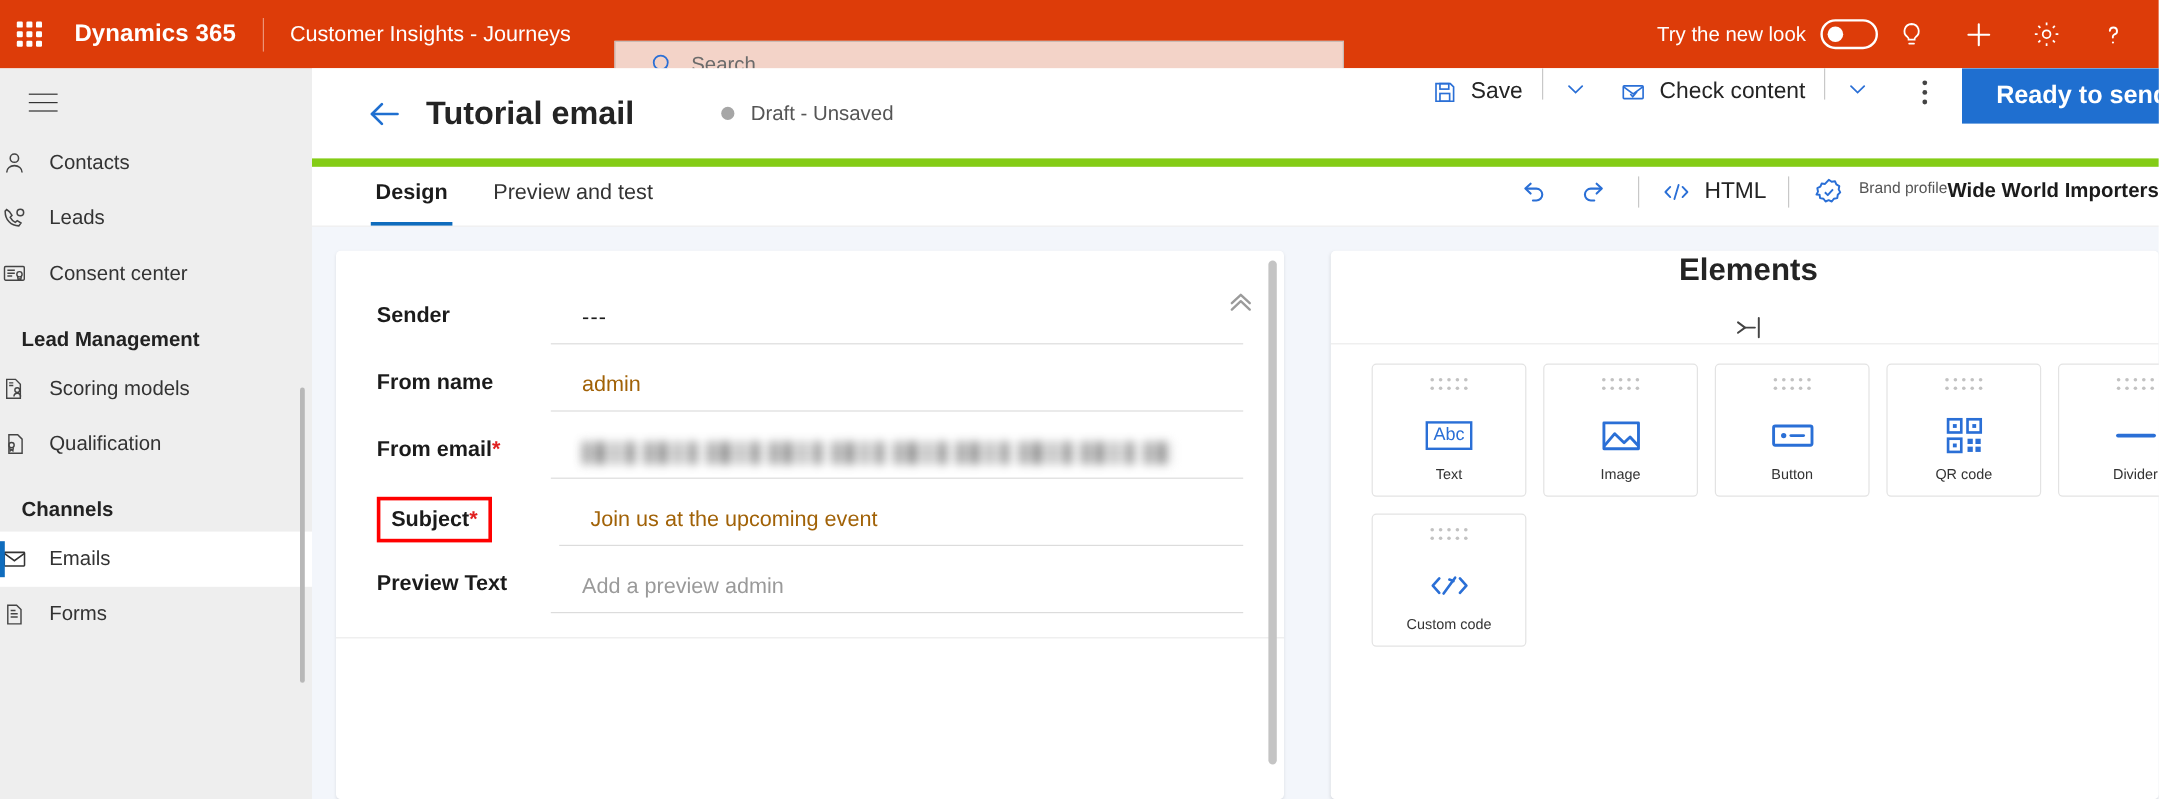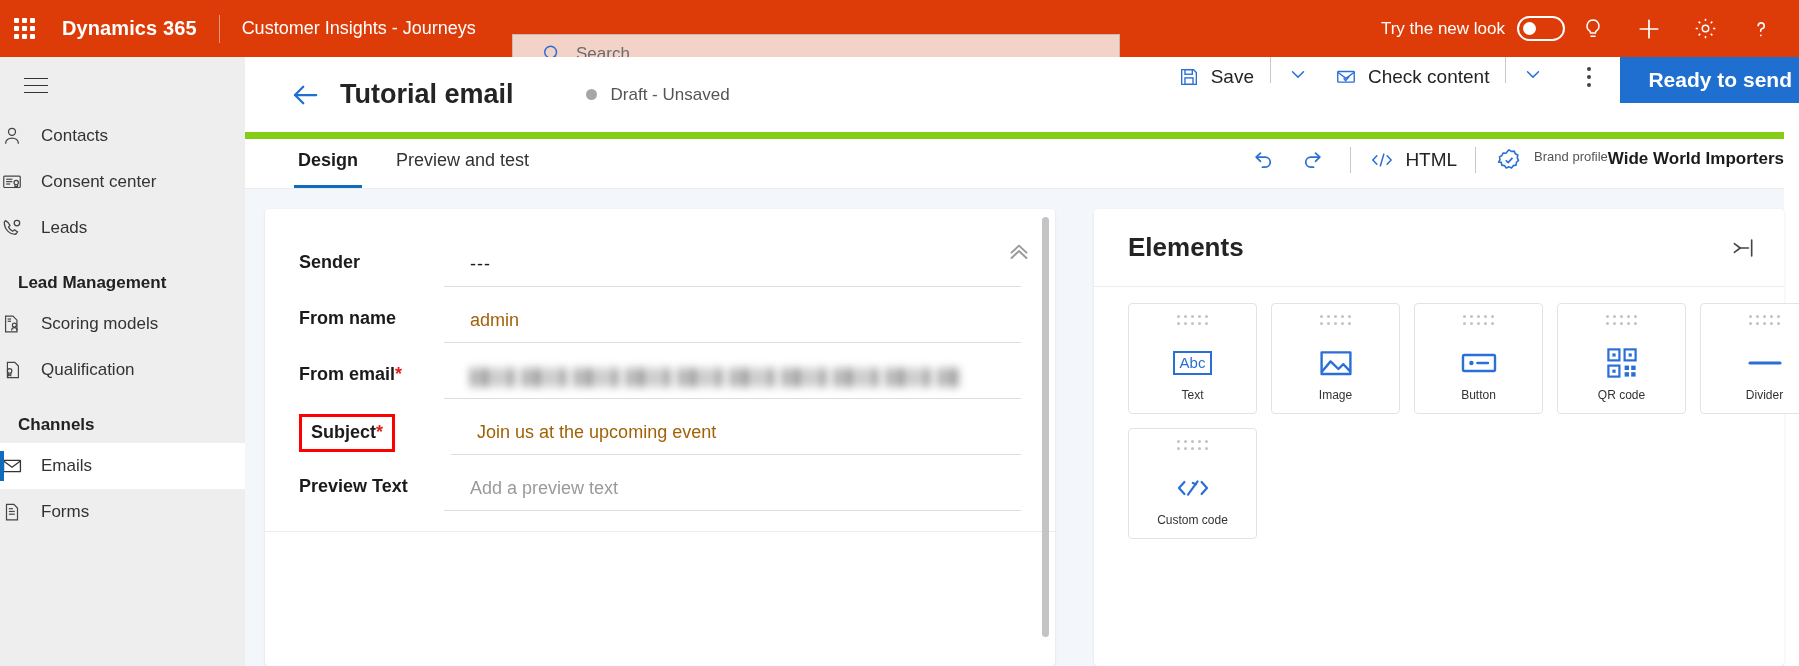--- a/index.html
+++ b/index.html
@@ -112,21 +112,21 @@
     padding: 22px 0 8px 18px;
     font-size: 17px; font-weight: bold; color: #222;
   }
   .sb-scroll {
     position: absolute; right: 6px; top: 266px;
     width: 4px; height: 246px; background: #b8b8b8; border-radius: 2px;
   }
 
   
   .main {
-    position: absolute; left: 245px; top: 57px;
+    position: absolute; left: 260px; top: 57px;
     width: 1539px; height: 609px; background: #ffffff;
   }
   .cmdbar {
     position: relative; height: 75px; display: flex; align-items: center;
     padding-left: 45px; background: #fff;
   }
   .back-arrow { width: 30px; height: 30px; cursor: pointer; flex: 0 0 30px; }
   .rec-title {
     font-size: 27px; font-weight: bold; color: #242424;
     margin-left: 20px; white-space: nowrap;
@@ -276,21 +276,21 @@
   
   .elements-panel {
     position: absolute; left: 849px; top: 20px;
     width: 690px; height: 457px;
     background: #ffffff;
     border-radius: 4px;
     box-shadow: 0 1px 3px rgba(0,0,0,.10);
   }
   .ep-header {
     height: 77px; display: flex; align-items: center;
-    padding: 0 28px 0 34px; justify-content: space-between;
+    padding: 0 28px 0 34px; justify-content: space-between; flex-direction: column;
   }
   .ep-title { font-size: 26px; font-weight: bold; color: #242424; }
   .ep-collapse { width: 26px; height: 26px; cursor: pointer; }
   .ep-sep { height: 1px; background: #ececec; margin: 0; }
   .tile-grid {
     display: grid;
     grid-template-columns: repeat(5, 129px);
     gap: 14px;
     padding: 16px 0 0 34px;
   }
@@ -393,46 +393,46 @@
     </div>
 
     <div class="nav-item">
       <span class="nicon">
         <svg width="22" height="22" viewBox="0 0 24 24" fill="none" stroke="#444" stroke-width="1.4">
           <circle cx="12" cy="7.4" r="3.8"></circle>
             <path d="M5 20.4c0-3.8 3.1-6.2 7-6.2s7 2.4 7 6.2"></path>
         </svg>
       </span>
       <span>Contacts</span>
+    </div>
+
+    <div class="nav-item">
+      <span class="nicon">
+        <svg width="22" height="22" viewBox="0 0 24 24" fill="none" stroke="#444" stroke-width="1.4">
+          <path d="M3.6 5.4c0 8 5.4 13.4 12.4 13.4l2-2.6-3.4-2.2-1.8 1.6c-1.8-1-3.6-2.8-4.6-4.6l1.6-1.8L7.6 6 5 4z"></path>
+          <circle cx="17.4" cy="6.6" r="3"></circle>
+        </svg>
+      </span>
+      <span>Leads</span>
     </div>
 
     <div class="nav-item">
       <span class="nicon">
         <svg width="22" height="22" viewBox="0 0 24 24" fill="none" stroke="#444" stroke-width="1.3">
           <rect x="3" y="5.6" width="18" height="12.4" rx="1"></rect>
           <line x1="5.6" y1="9" x2="12.4" y2="9"></line>
             <line x1="5.6" y1="11.6" x2="12.4" y2="11.6"></line>
           <line x1="5.6" y1="14.2" x2="10" y2="14.2"></line>
           <circle cx="16.6" cy="12.6" r="2.4"></circle>
             <path d="M15 15l.4 2.6 1.2-.9 1.2.9.4-2.6"></path>
         </svg>
       </span>
       <span>Consent center</span>
     </div>
 
-    <div class="nav-item">
-      <span class="nicon">
-        <svg width="22" height="22" viewBox="0 0 24 24" fill="none" stroke="#444" stroke-width="1.4">
-          <path d="M3.6 5.4c0 8 5.4 13.4 12.4 13.4l2-2.6-3.4-2.2-1.8 1.6c-1.8-1-3.6-2.8-4.6-4.6l1.6-1.8L7.6 6 5 4z"></path>
-          <circle cx="17.4" cy="6.6" r="3"></circle>
-        </svg>
-      </span>
-      <span>Leads</span>
-    </div>
-
     <div class="nav-group">Lead Management</div>
 
     <div class="nav-item">
       <span class="nicon">
         <svg width="22" height="22" viewBox="0 0 24 24" fill="none" stroke="#444" stroke-width="1.3">
           <path d="M5 3.4h8l4.4 4.4v12.8H5z"></path>
           <line x1="7.2" y1="6.6" x2="11" y2="6.6"></line>
             <line x1="7.2" y1="9" x2="11" y2="9"></line>
           <circle cx="14.6" cy="13.2" r="2.2"></circle>
             <path d="M11.6 19c0-1.8 1.4-3 3-3s3 1.2 3 3"></path>
@@ -600,21 +600,21 @@
           <div class="frow">
             <div class="flabel boxed">
               <span>Subject</span><span class="req">*</span>
             </div>
             <div class="flabel-spacer" style="width:56px"></div>
             <div class="fvalue">Join us at the upcoming event</div>
           </div>
 
           <div class="frow">
             <div class="flabel">Preview Text</div>
-            <div class="fvalue muted">Add a preview text</div>
+            <div class="fvalue muted">Add a preview admin</div>
           </div>
 
         </div>
         <div class="card-divider"></div>
       </div>
 
       <div class="card-scrollbar"></div>
 
       <div class="elements-panel">
         <div class="ep-header">

